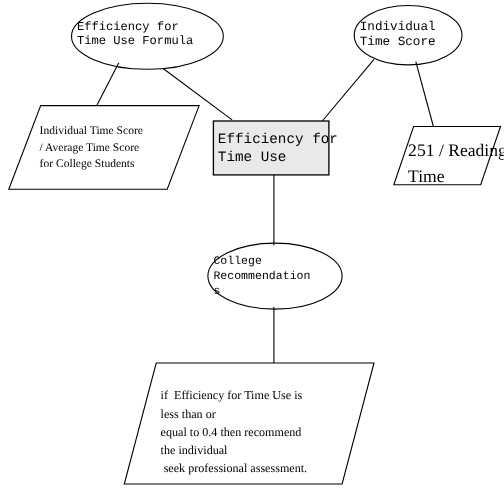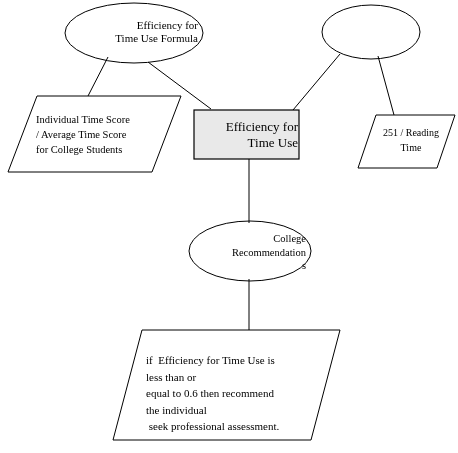--- a/index.html
+++ b/index.html
@@ -27,28 +27,29 @@
   .connector { stroke: #000000; stroke-width: 1; fill: none; }
 
   .label {
     position: absolute;
     color: #000000;
     font-family: "Liberation Serif", "DejaVu Serif", serif;
     white-space: pre;
     line-height: 1.18;
   }
   .centered {
-    text-align: right;
+    text-align: left;
+    font-family: Liberation Mono, monospace;
   }
   .lbl-ellipse1 { left: 70px; top: 19px; width: 128px; font-size: 11px; }
   .lbl-ellipse2 { left: 327px; top: 18px; width: 88px; font-size: 11.5px; }
   .lbl-gray     { left: 198px; top: 119px; width: 100px; font-size: 13px; line-height: 1.25; }
   .lbl-ellipse3 { left: 194px; top: 232px; width: 112px; font-size: 10.5px; line-height: 1.3; }
   .lbl-par-left { left: 36px; top: 112px; width: 130px; font-size: 10.5px; line-height: 1.45; }
-  .lbl-par-right{ left: 371px; top: 126px; width: 80px; font-size: 10px; line-height: 1.45; text-align: center; }
+  .lbl-par-right{ left: 371px; top: 126px; width: 80px; font-size: 16px; line-height: 1.45; }
   .lbl-par-bottom { left: 146px; top: 352px; width: 200px; font-size: 11px; line-height: 1.5; }
 </style>
 </head>
 <body>
 
 <div id="canvas">
 
   <svg class="diagram" viewBox="0 0 458 453">
 
     <line class="connector" x1="108" y1="57" x2="88" y2="96"></line>
@@ -69,34 +70,36 @@
     <ellipse class="shape-fill-none" cx="134" cy="33" rx="69" ry="30"></ellipse>
 
     <ellipse class="shape-fill-none" cx="371" cy="32" rx="49" ry="27"></ellipse>
 
     <ellipse class="shape-fill-none" cx="250" cy="251" rx="61" ry="30"></ellipse>
   </svg>
 
   <div class="label centered lbl-ellipse1">Efficiency for
 Time Use Formula</div>
 
+  <div class="label centered lbl-ellipse2">Individual
+Time Score</div>
 
   <div class="label centered lbl-gray">Efficiency for
 Time Use</div>
 
   <div class="label centered lbl-ellipse3">College
 Recommendation
 s</div>
 
   <div class="label lbl-par-left">Individual Time Score
 / Average Time Score
 for College Students</div>
 
   <div class="label lbl-par-right">251 / Reading
 Time</div>
 
   <div class="label lbl-par-bottom">if  Efficiency for Time Use is
 less than or
-equal to 0.6 then recommend
+equal to 0.4 then recommend
 the individual
  seek professional assessment.</div>
 
 </div>
 
 </body></html>

